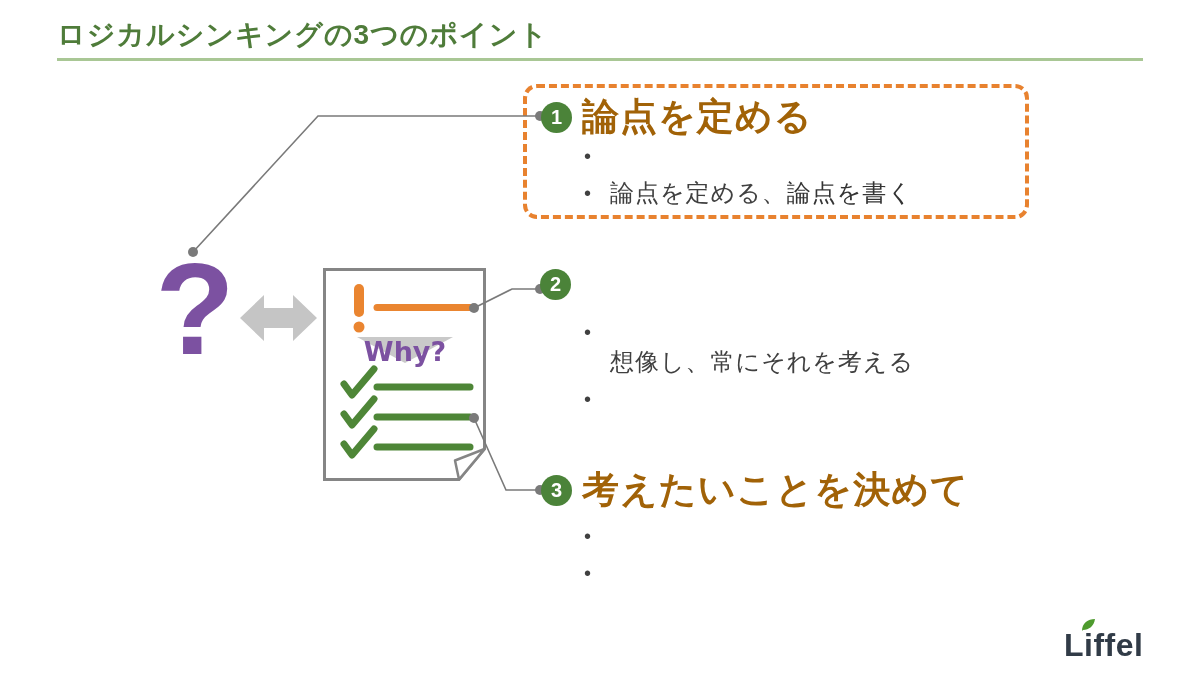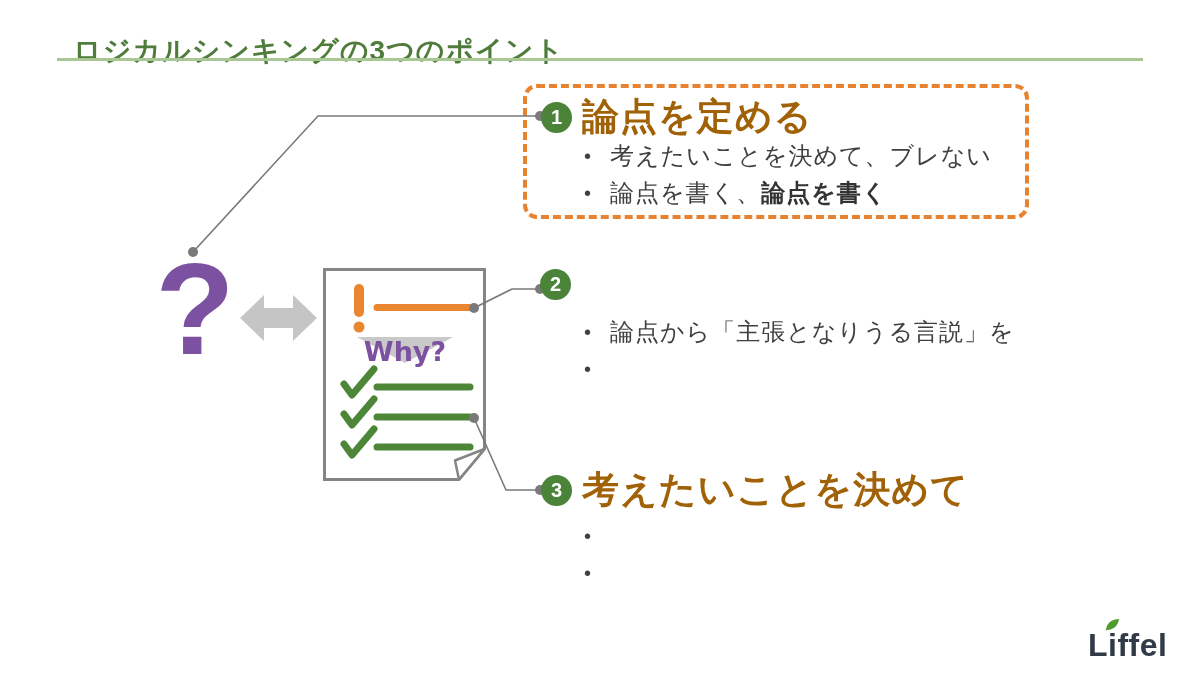--- a/index.html
+++ b/index.html
@@ -2,21 +2,21 @@
 <html><head>
 <meta charset="utf-8">
 <style>
   html,body{margin:0;padding:0;background:#ffffff;}
   .slide{
     position:relative;width:1200px;height:675px;overflow:hidden;background:#ffffff;
     font-family:"Liberation Sans","DejaVu Sans",sans-serif;
   }
   
   .title{
-    position:absolute;left:57px;top:16px;margin:16px;
+    position:absolute;left:57px;top:16px;margin:0;
     font-size:28px;font-weight:bold;letter-spacing:1px;color:#4f7c3a;
   }
   .title-underline{
     position:absolute;left:57px;top:58px;width:1086px;height:3px;background:#a9c795;
   }
   
   .connectors{position:absolute;left:0;top:0;z-index:3;pointer-events:none;}
   
   .qmark{
     position:absolute;left:152px;top:244px;width:86px;z-index:2;
@@ -36,29 +36,29 @@
     flex:none;width:31px;height:31px;border-radius:50%;background:#4b8339;
     color:#ffffff;font-size:20px;font-weight:bold;line-height:31px;text-align:center;
   }
   .point-head h2{
     margin:0;font-size:37px;line-height:42px;font-weight:bold;
     letter-spacing:1px;color:#a16207;white-space:nowrap;
   }
   .bullets{position:absolute;z-index:4;width:470px;}
   .bullet{display:flex;margin-bottom:7px;font-size:24px;line-height:30px;color:#404040;letter-spacing:1px;}
   .bullet .marker{flex:none;width:26px;font-size:20px;color:#404040;}
-  .bullet b{font-weight:bold;color:#333333;}
+  .bullet b{font-weight:normal;color:#333333;}
   .p1-head{left:541px;top:96px;}
   .p1-bullets{left:584px;top:141px;}
   .p2-head{left:540px;top:269px;}
   .p2-bullets{left:584px;top:317px;}
   .p3-head{left:541px;top:469px;}
   .p3-bullets{left:584px;top:521px;}
   
-  .logo{position:absolute;left:1088px;top:627px;z-index:2;}
+  .logo{position:absolute;left:1064px;top:627px;z-index:2;}
   .logo .brand{
     font-size:32px;font-weight:bold;color:#313b47;letter-spacing:0.5px;
   }
   .logo .leaf{position:absolute;left:16px;top:-9px;}
 </style>
 </head>
 <body>
 
 <div class="slide">
 
@@ -109,35 +109,34 @@
 
   <div class="dashed-box"></div>
 
   <div class="point-head p1-head">
     <span class="numcircle">1</span>
     <h2>論点を定める</h2>
   </div>
   <div class="bullets p1-bullets">
     <div class="bullet">
       <span class="marker">•</span>
-      <div class="btext"><span>考えたいことを決めて、ブレない</span></div>
     </div>
     <div class="bullet">
       <span class="marker">•</span>
-      <div class="btext"><span>論点を書く、</span><b>論点を書く</b></div>
+      <div class="btext"><span>論点を定める、</span><b>論点を書く</b></div>
     </div>
   </div>
 
   <div class="point-head p2-head">
     <span class="numcircle">2</span>
   </div>
   <div class="bullets p2-bullets">
     <div class="bullet">
       <span class="marker">•</span>
-      <div class="btext"><span>論点から「主張となりうる言説」を</span><br></div>
+      <div class="btext"><br><span>想像し、常にそれを考える</span></div>
     </div>
     <div class="bullet">
       <span class="marker">•</span>
     </div>
   </div>
 
   <div class="point-head p3-head">
     <span class="numcircle">3</span>
     <h2>考えたいことを決めて</h2>
   </div>

